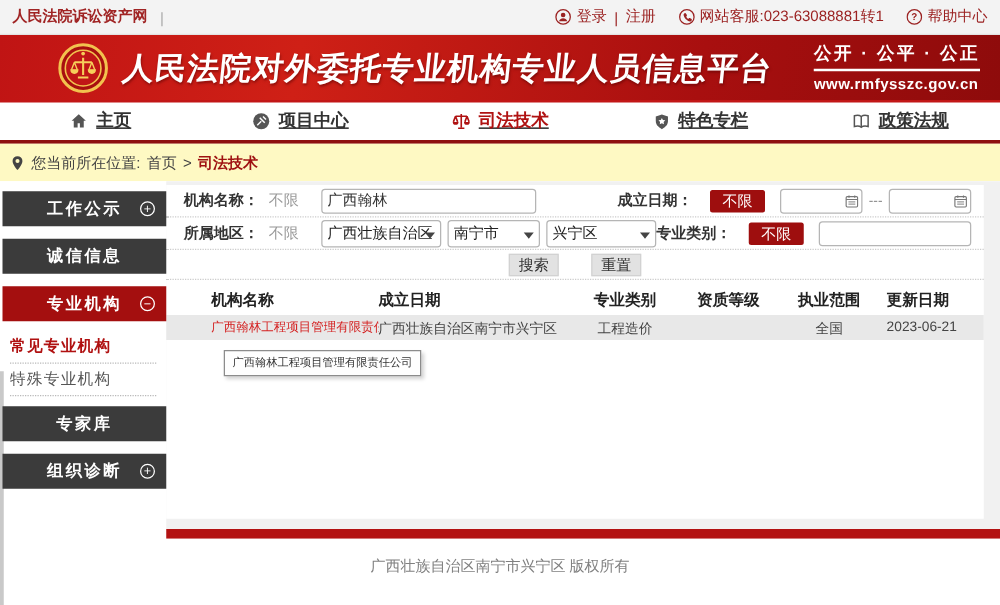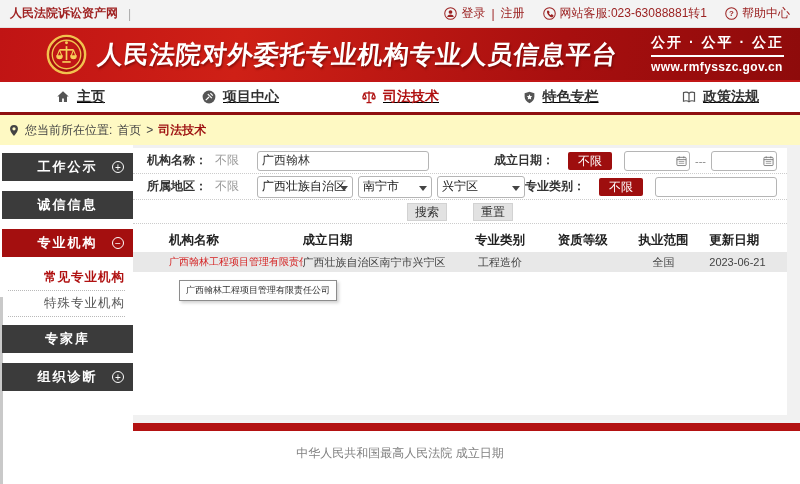--- a/index.html
+++ b/index.html
@@ -57,21 +57,21 @@
   }
   .menu-item.first { margin-top:8px; }
   .menu-item.active { background:#a40f0f; }
   .badge {
     position:absolute; right:9px; top:50%; transform:translateY(-50%);
     width:12px; height:12px; border:1px solid #fff; border-radius:50%;
     font-size:10px; line-height:11px; text-align:center; font-weight:normal; letter-spacing:0;
   }
   .submenu { margin:-2px 2px 8px 2px; }
   .sub-item {
-    height:26px; margin:0 6px; display:flex; align-items:center; justify-content:flex-end;
+    height:26px; margin:0 6px; display:flex; align-items:center; justify-content:flex-start;
     font-size:12.5px; color:#555; border-bottom:1px dotted #b9b9b9; letter-spacing:1px; cursor:pointer;
   }
   .sub-item.active { color:#b01111; font-weight:bold; }
   .content { position:absolute; left:133px; right:0; top:0; bottom:0; background:#f1f1f1; padding:3px 13px 0 0; }
   .panel { background:#fff; height:267px; position:relative; }
   
   .filter-row { display:flex; align-items:center; height:26px; border-bottom:1px dotted #ccc; padding:0 10px 0 14px; font-size:12px; color:#333; }
   .f-label { font-weight:bold; margin-right:8px; white-space:nowrap; }
   .f-mode { color:#999; margin-right:12px; width:30px; }
   input.text { height:20px; border:1px solid #b5b5b5; border-radius:3px; font-size:12px; padding:0 4px; font-family:inherit; color:#333; background:#fff; }
@@ -366,14 +366,14 @@
 
       <div class="tooltip">广西翰林工程项目管理有限责任公司</div>
 
     </div>
   </div>
 </div>
 
 <div class="redbar"></div>
 
 <div class="footer">
-  <span>中华人民共和国最高人民法院 成立日期</span>
+  <span>广西壮族自治区南宁市兴宁区 版权所有</span>
 </div>
 
 </body></html>

